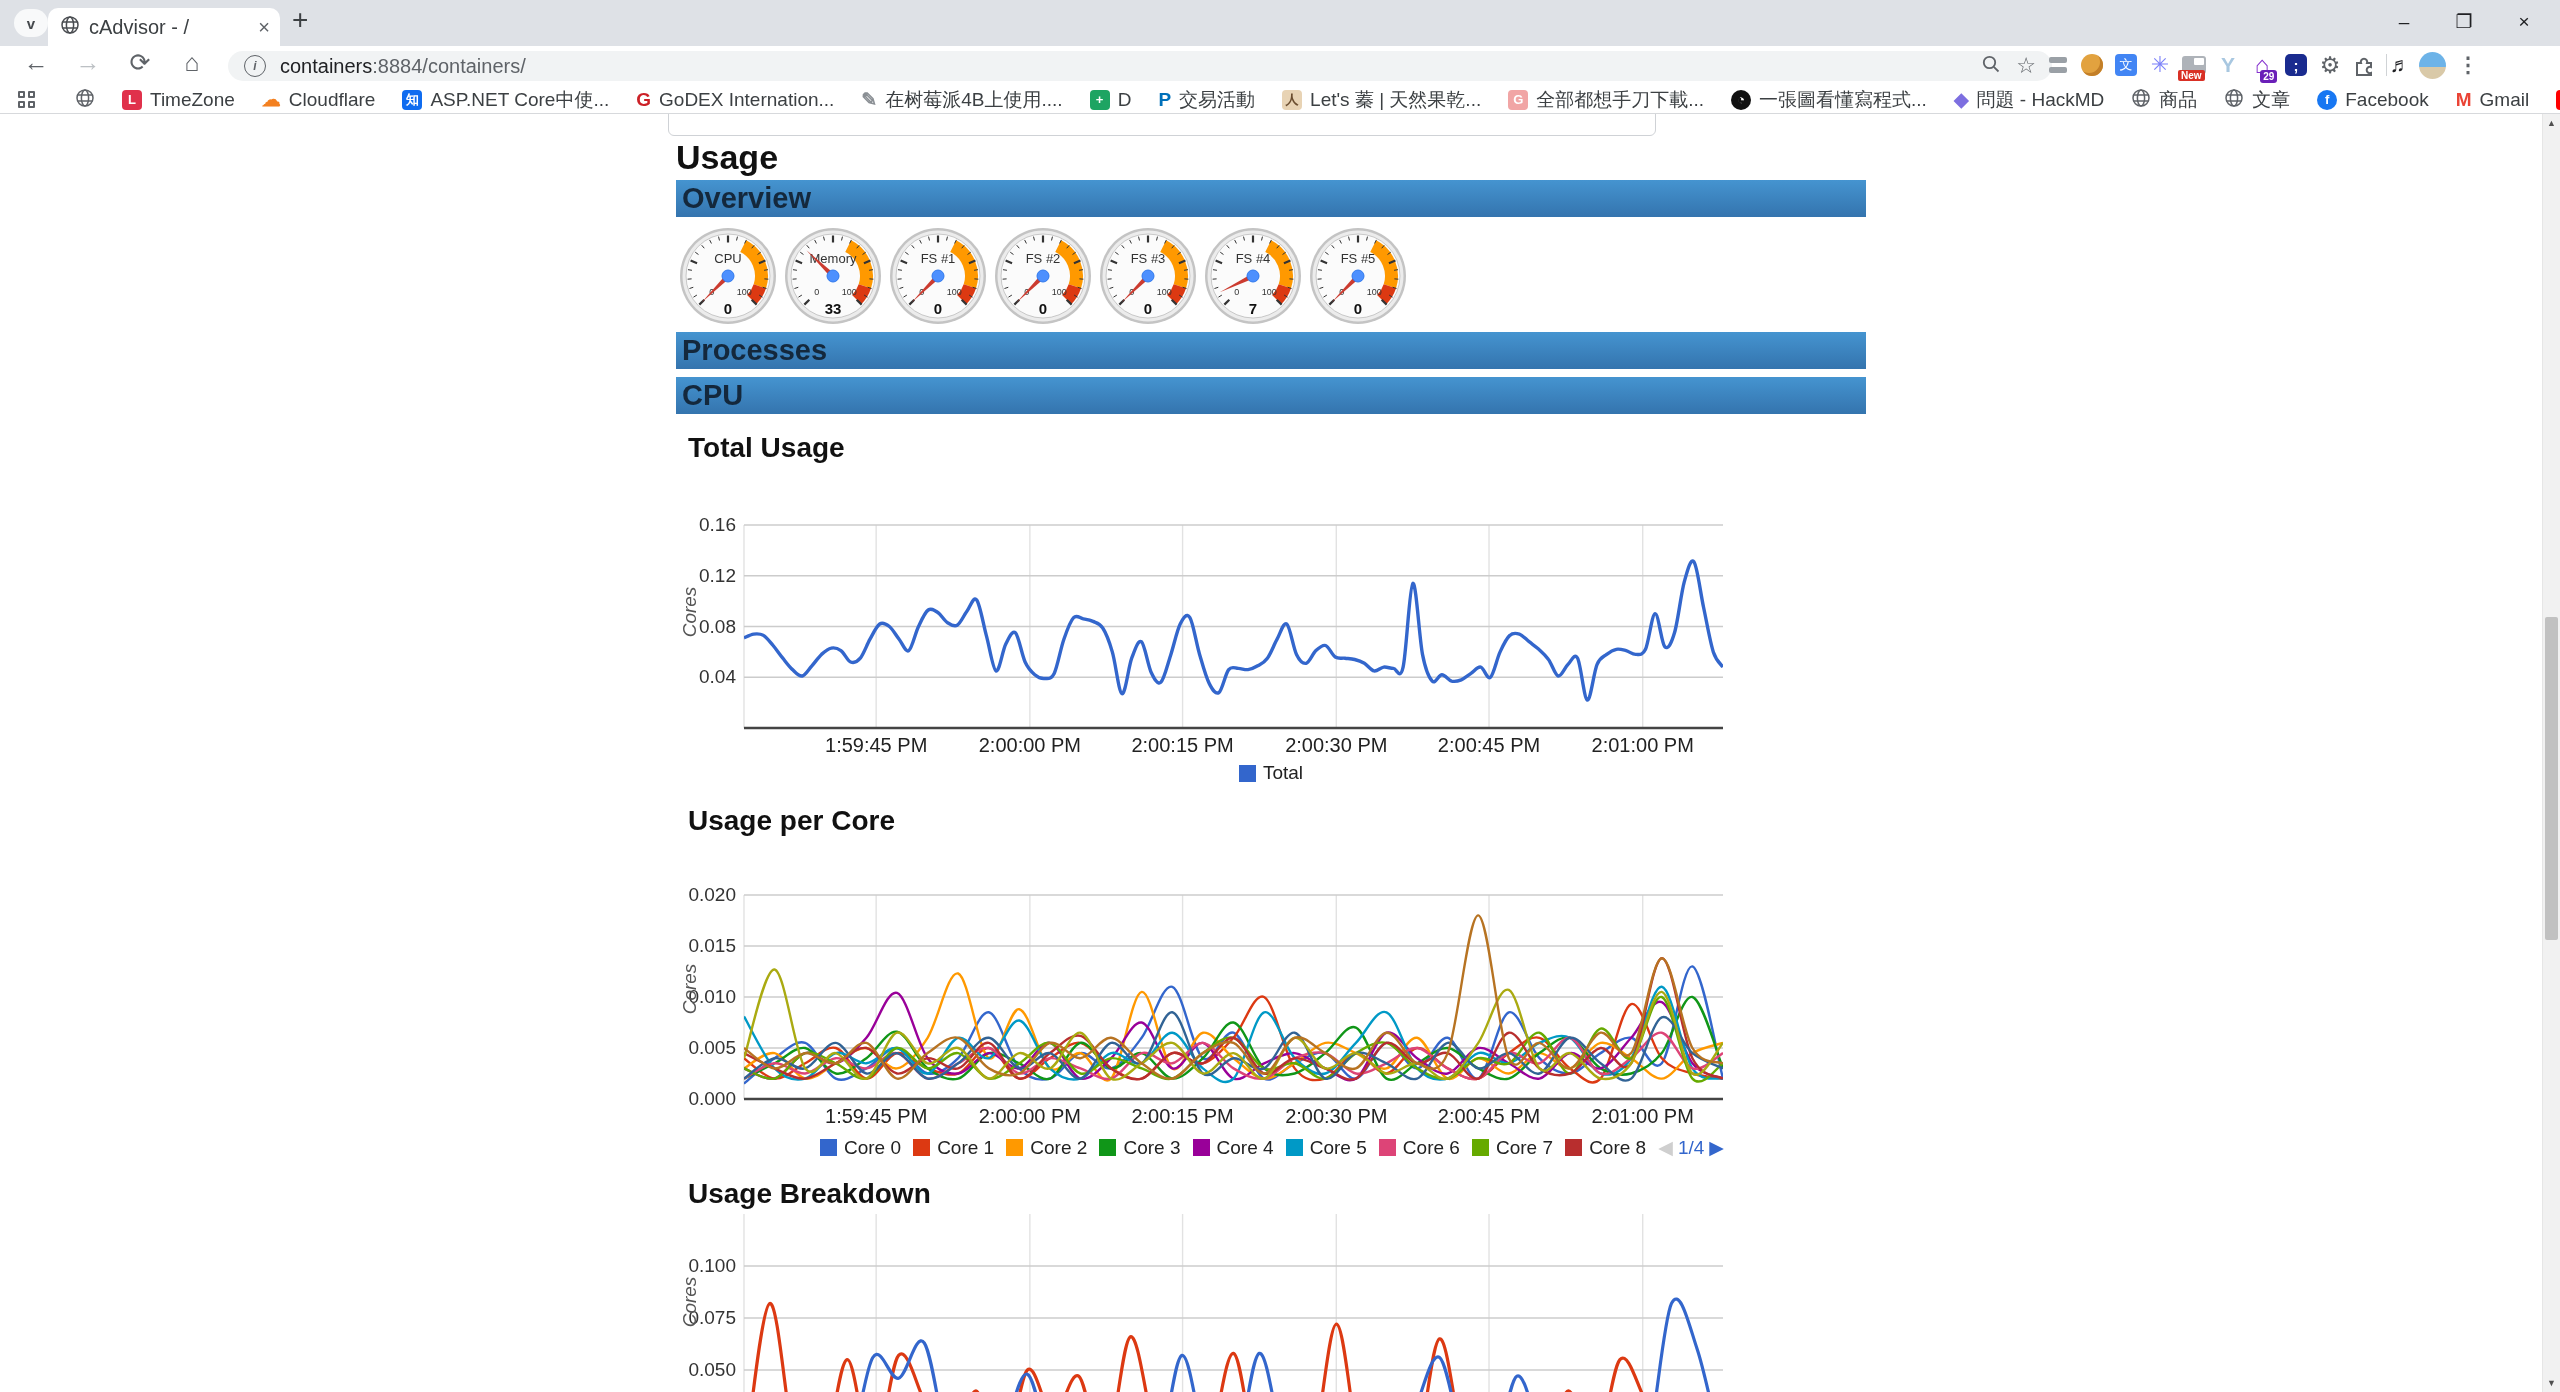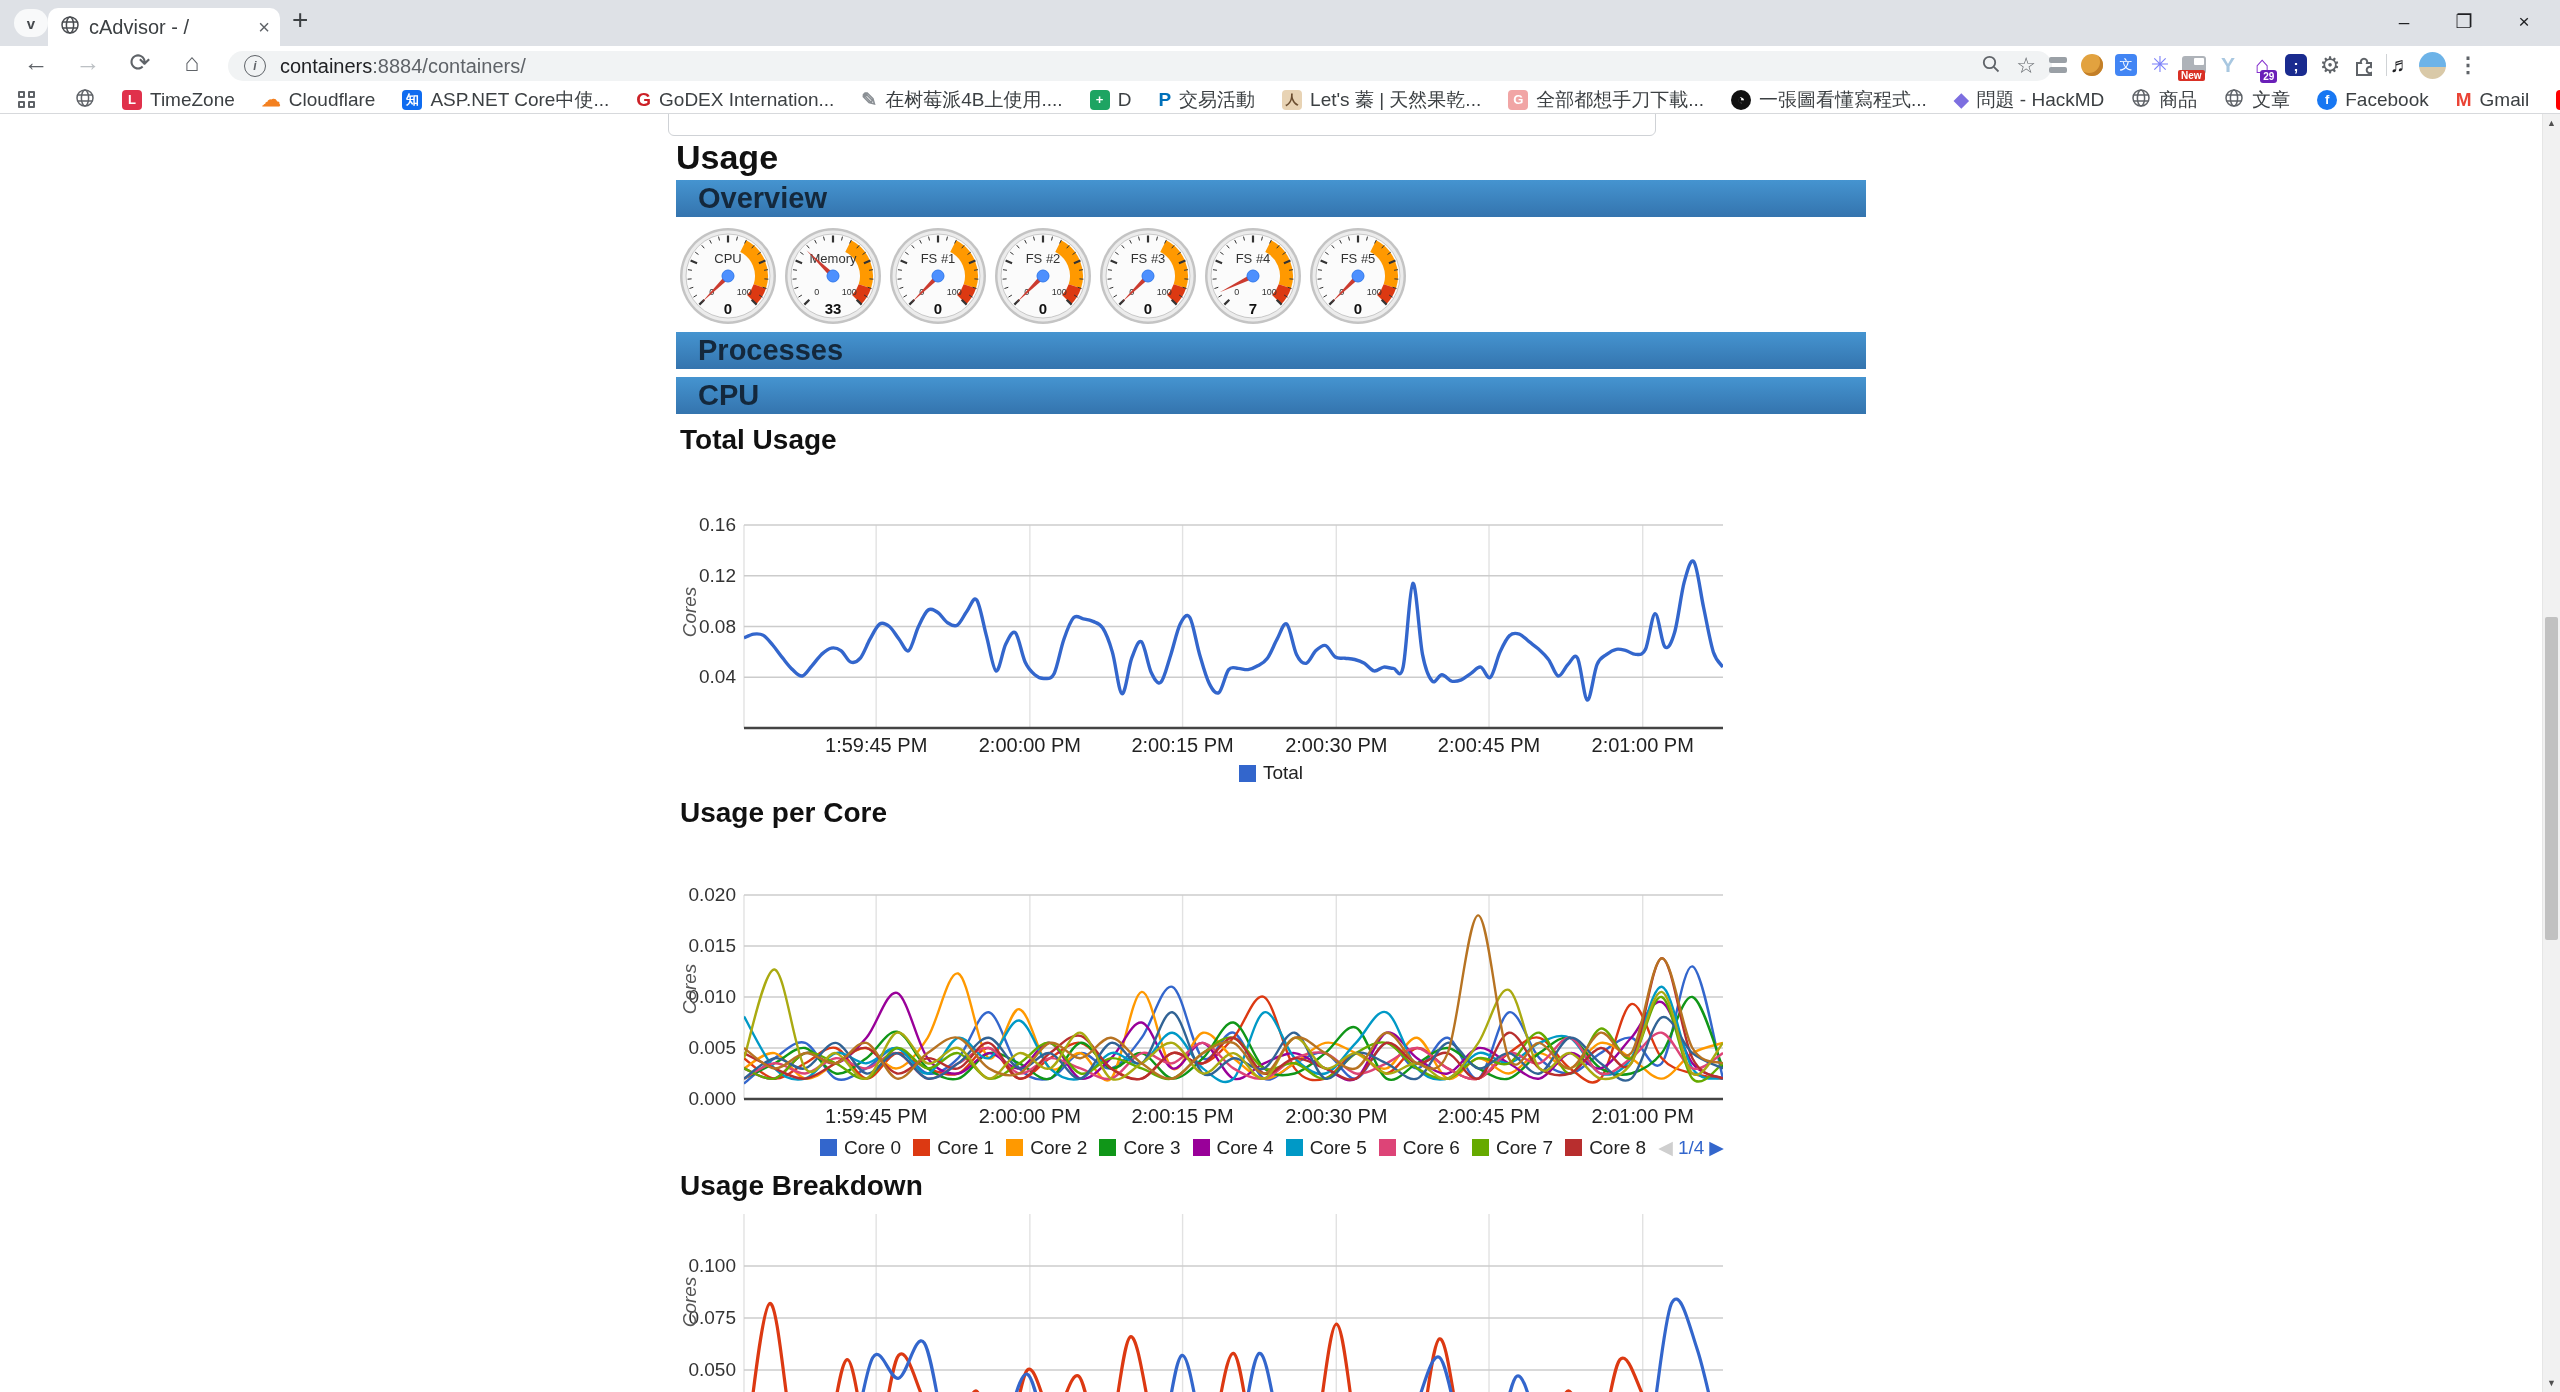--- a/index.html
+++ b/index.html
@@ -38,22 +38,22 @@
   .bm-label{font-size:19px;color:#3c4043;white-space:nowrap}
   .icon-sq{width:20px;height:20px;border-radius:4px;display:flex;align-items:center;justify-content:center;
            font-weight:bold;font-size:13px}
   .icon-ci{width:20px;height:20px;border-radius:50%;display:flex;align-items:center;justify-content:center;
            font-weight:bold;font-size:13px}
   
   .content{position:absolute;top:0;left:0;width:2560px;height:1392px}
   .partial-input{position:absolute;left:668px;top:100px;width:988px;height:36px;background:#fff;
                  border:1px solid #cfd2d6;border-radius:6px;box-sizing:border-box}
   .h-big{position:absolute;left:676px;font-size:34px;font-weight:bold;color:#111;margin:0}
-  .h-sub{position:absolute;left:676px;font-size:28px;font-weight:bold;color:#111;margin:4px}
-  .bluebar{position:absolute;left:676px;width:1190px;height:37px;line-height:37px;padding-left:22px;
+  .h-sub{position:absolute;left:676px;font-size:28px;font-weight:bold;color:#111;margin:12px}
+  .bluebar{position:absolute;left:676px;width:1190px;height:37px;line-height:37px;padding-left:6px;
            box-sizing:border-box;font-size:29px;font-weight:bold;color:#14283c;
            background:linear-gradient(#4594d0,#3474ae)}
   .gaugerow{position:absolute;left:678px;top:226px;display:flex;gap:5px}
   .chartbox{position:absolute;overflow:hidden}
   svg text{font-family:"Liberation Sans",sans-serif}
   .legend{position:absolute;display:flex;align-items:center;font-size:19px;color:#222}
   .lg-item{display:flex;align-items:center;gap:7px}
   .lg-sq{width:17px;height:17px}
   .pager{display:flex;align-items:center;gap:5px;font-size:19px}
   

